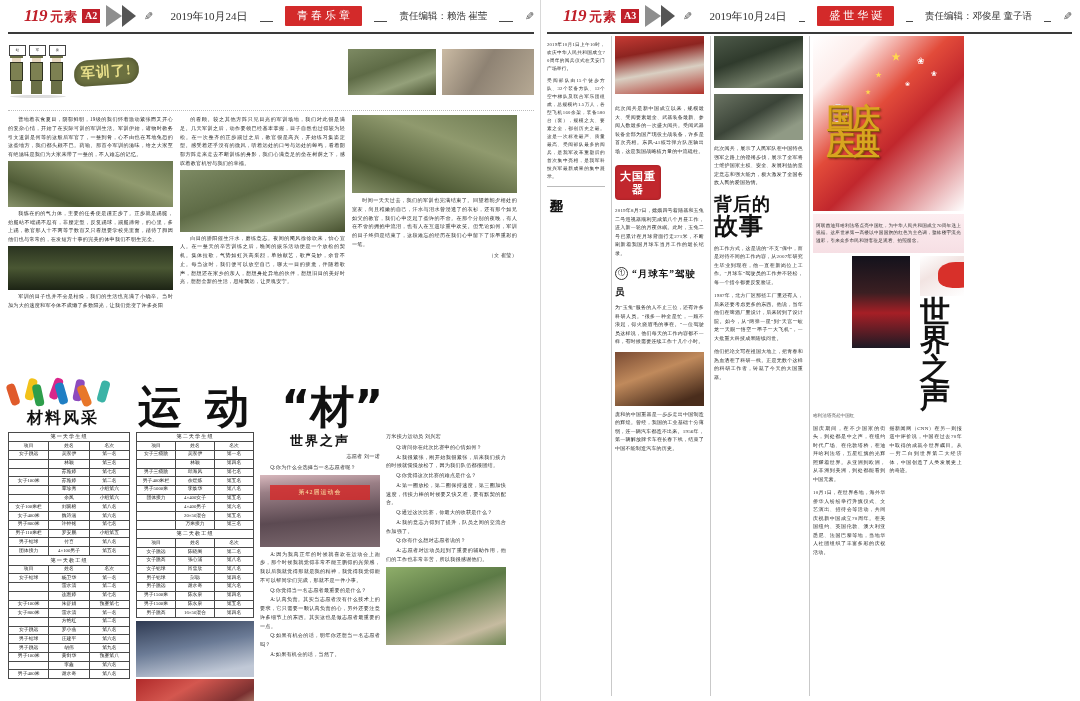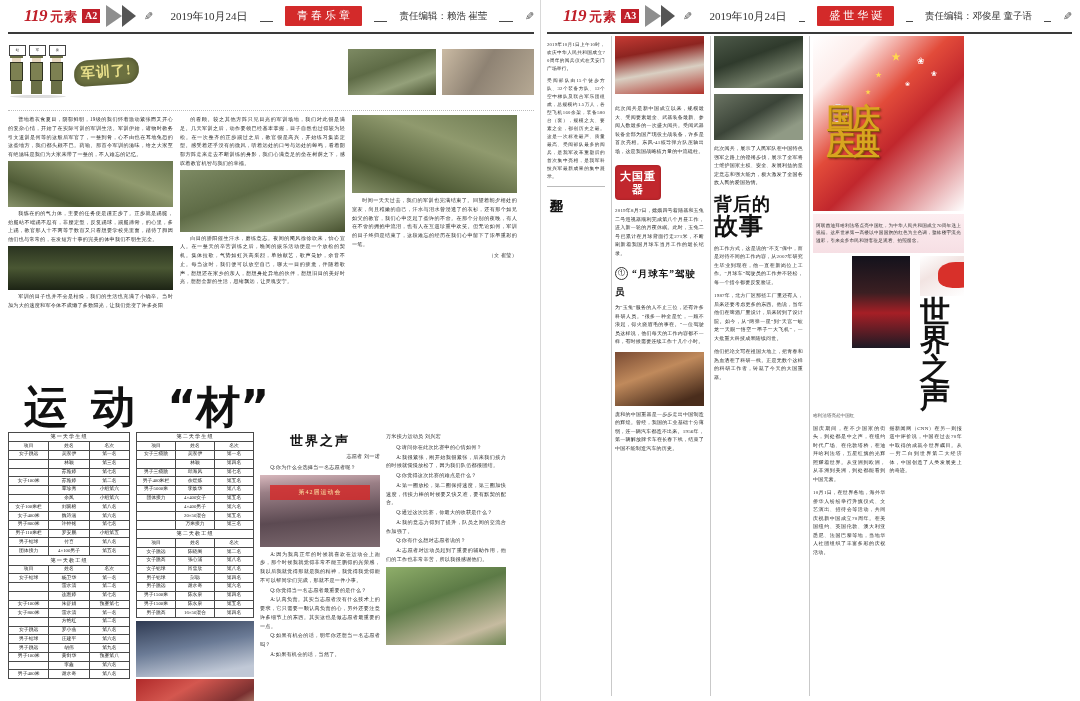--- a/index.html
+++ b/index.html
@@ -206,20 +206,33 @@
       <div style="width:165px;">
         <div class="photo ph-army2" style="width:100%;height:78px;margin:0 0 3px 0;"></div>
         <div class="ztext indent">
             <p>时间一天天过去，我们的军训也完满结束了。回望着朝夕相处的室友，尚且稚嫩的自己，汗水与泪水曾浸透了的衣衫，还有那个如兄如父的教官，我们心中泛起了些许的不舍。在那个分别的夜晚，有人在不舍的拥抱中流泪，也有人在互道珍重中欢笑。但无论如何，军训的日子终归是结束了，这段难忘的经历在我们心中留下了浓墨重彩的一笔。</p>
           </div>
         <div class="ztext" style="text-align:right;margin-top:2px;"><span>（文 崔莹）</span></div>
       </div>
     </div>
 
     <div class="sports-head">
+      <div class="mt-logo">
+        <div class="runners">
+          <div class="rn" style="left:4px;top:9px;background:#e05b2b;transform:rotate(-18deg);"></div>
+          <div class="rn" style="left:16px;top:4px;background:#f2c21a;transform:rotate(14deg);"></div>
+          <div class="rn" style="left:28px;top:10px;background:#2e9e4b;transform:rotate(-12deg);"></div>
+          <div class="rn" style="left:40px;top:3px;background:#d9268b;transform:rotate(20deg);"></div>
+          <div class="rn" style="left:52px;top:8px;background:#1f7fc4;transform:rotate(-16deg);"></div>
+          <div class="rn" style="left:64px;top:5px;background:#8d4bbd;transform:rotate(12deg);"></div>
+          <div class="rn" style="left:76px;top:10px;background:#e8772a;transform:rotate(-22deg);"></div>
+          <div class="rn" style="left:88px;top:6px;background:#3bb3a6;transform:rotate(16deg);"></div>
+        </div>
+        <div class="mt-word">材料风采</div>
+      </div>
       <div class="big-word" style="margin-left:16px;">运 动</div>
       <div class="quote-word" style="margin-left:24px;">“材”</div>
     </div>
 
     <div style="display:flex;gap:6px;margin-top:3px;">
 
       <div style="width:122px;">
         <table class="sp">
           <tbody>
               <tr>

